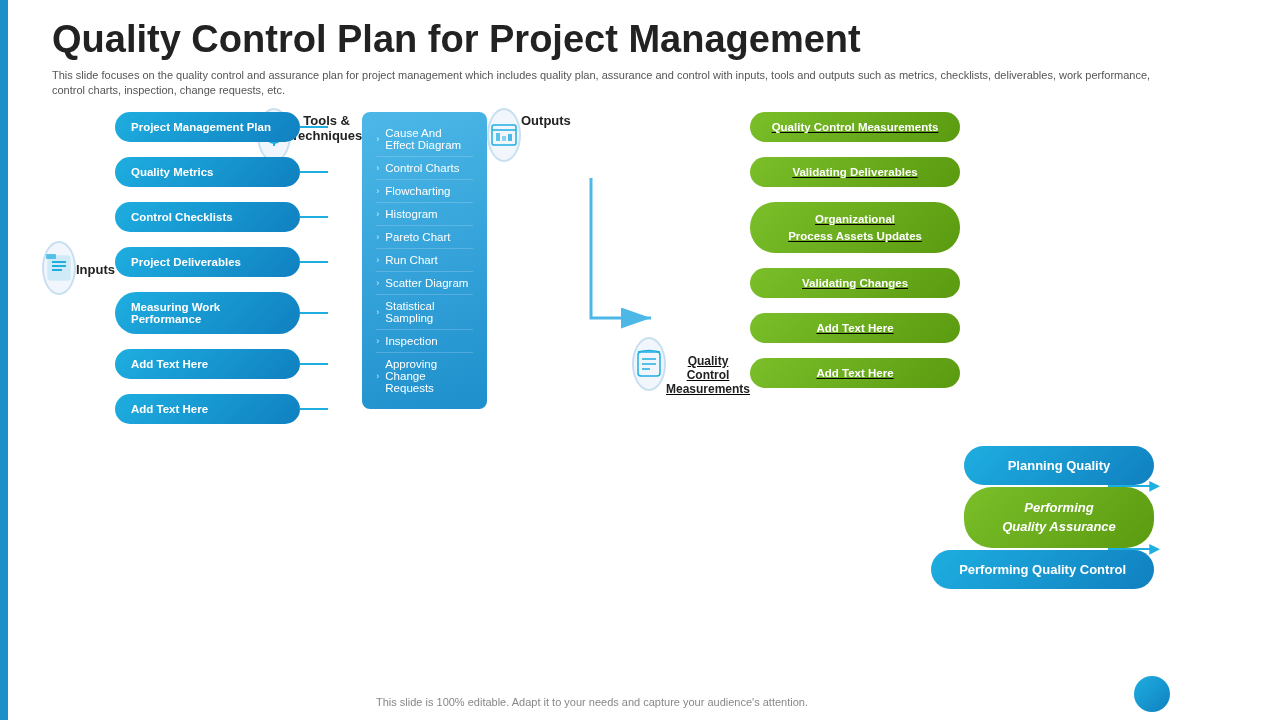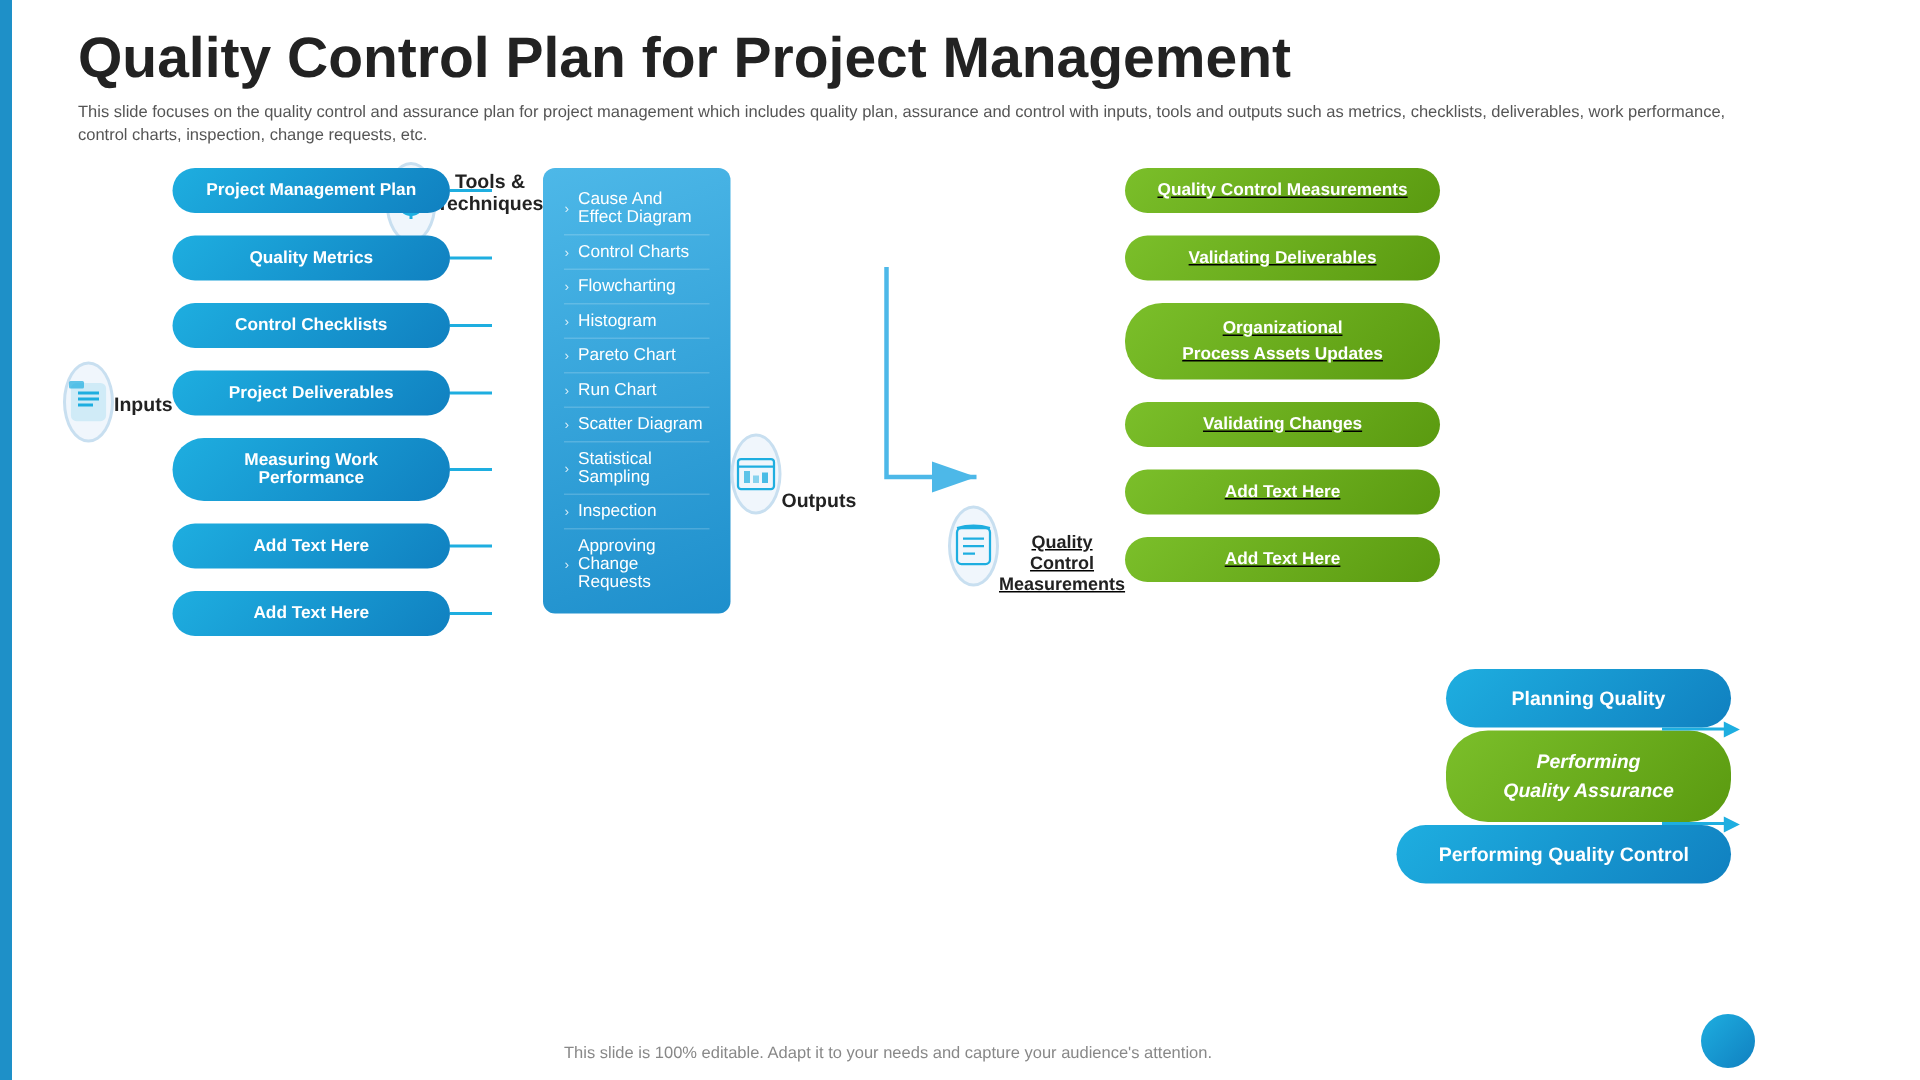--- a/index.html
+++ b/index.html
@@ -60,21 +60,20 @@
 
     .input-btn {
       background: linear-gradient(135deg, #1eaee0, #1080c0);
       color: #fff;
       font-size: 11.5px;
       font-weight: 700;
       border-radius: 25px;
       padding: 9px 16px;
       margin-bottom: 8px;
       width: 185px;
-      text-align: center;
       position: relative;
       cursor: pointer;
     }
     .input-btn::after {
       content: '';
       position: absolute;
       right: -28px;
       top: 50%;
       transform: translateY(-50%);
       width: 28px;
@@ -250,21 +249,21 @@
               <span class="tools-chevron">›</span>
               <span>Inspection</span>
             </div>
           <div class="tools-item">
               <span class="tools-chevron">›</span>
               <span>Approving Change Requests</span>
             </div>
         </div>
       </div>
 
-      <div class="col-section" style="width:145px; align-items:flex-end;">
+      <div class="col-section" style="width:145px; align-items:flex-start;">
         <div class="icon-circle">
           <svg width="30" height="30" viewBox="0 0 30 30">
             <rect x="3" y="5" width="24" height="20" rx="2" fill="none" stroke="#1eaee0" stroke-width="1.5"></rect>
             <line x1="3" y1="10" x2="27" y2="10" stroke="#1eaee0" stroke-width="1.5"></line>
             <rect x="7" y="13" width="4" height="8" fill="#1eaee0" opacity="0.7"></rect>
             <rect x="13" y="16" width="4" height="5" fill="#1eaee0" opacity="0.5"></rect>
             <rect x="19" y="14" width="4" height="7" fill="#1eaee0" opacity="0.8"></rect>
           </svg>
         </div>
         <div class="col-label">Outputs</div>

